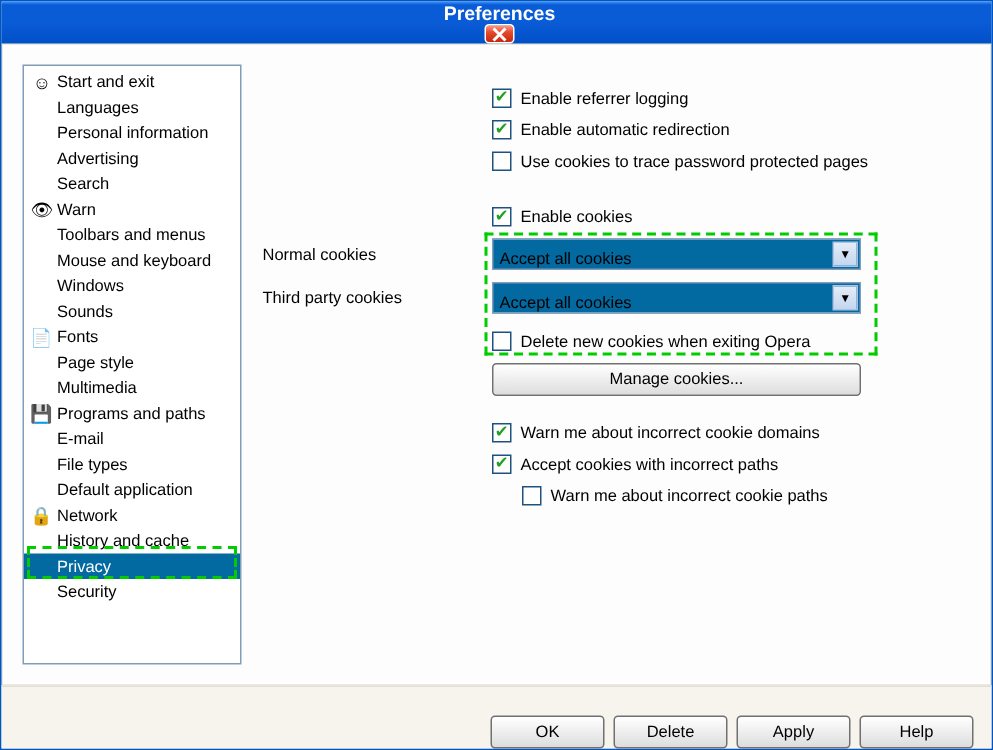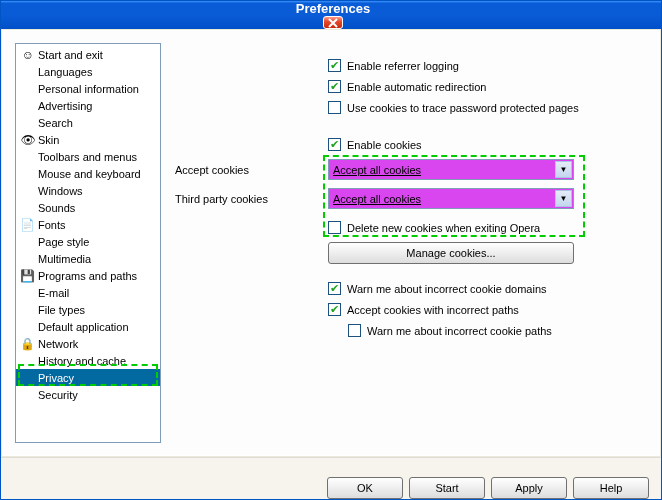--- a/index.html
+++ b/index.html
@@ -109,26 +109,25 @@
     justify-content: center;
     font-size: 11px;
     line-height: 1;
     color: #21a121;
     flex-shrink: 0;
   }
   .select {
     width: 246px;
     height: 21px;
     border: 1px solid #7f9db9;
-    background: #d946ef;
-    display: flex;
-    align-items: center;
+    background: #0369a1;
+    display: flex;
+    align-items: flex-end;
     padding-left: 4px;
     position: relative;
-    text-decoration: underline;
   }
   .select .arrow {
     position: absolute;
     right: 1px; top: 1px;
     width: 17px; height: 17px;
     background: linear-gradient(#e4ecf7, #c4d6ef);
     border: 1px solid #acc4e4;
     display: flex; align-items: center; justify-content: center;
     font-size: 8px;
   }
@@ -188,21 +187,21 @@
             <span>Personal information</span>
           </div>
         <div class="tree-item child">
             <span>Advertising</span>
           </div>
         <div class="tree-item child">
             <span>Search</span>
           </div>
         <div class="tree-item">
             <span class="icon">👁</span>
-            <span>Skin</span>
+            <span>Warn</span>
           </div>
         <div class="tree-item child">
             <span>Toolbars and menus</span>
           </div>
         <div class="tree-item child">
             <span>Mouse and keyboard</span>
           </div>
         <div class="tree-item child">
             <span>Windows</span>
           </div>
@@ -262,21 +261,21 @@
           <span class="check"></span>
           <span>Use cookies to trace password protected pages</span>
         </div>
 
         <div class="row" style="margin-left:155px;">
           <span class="check">✔</span>
           <span>Enable cookies</span>
         </div>
 
         <div class="row">
-          <span class="label-col">Accept cookies</span>
+          <span class="label-col">Normal cookies</span>
           <div class="select">
             <span>Accept all cookies</span>
             <span class="arrow">▼</span>
           </div>
         </div>
 
         <div class="row" style="margin-bottom:12px;">
           <span class="label-col">Third party cookies</span>
           <div class="select">
             <span>Accept all cookies</span>
@@ -311,21 +310,21 @@
 
       </div>
     </div>
   </div>
 
   <div class="footer">
     <div class="btn">
         <span>OK</span>
       </div>
     <div class="btn">
-        <span>Start</span>
+        <span>Delete</span>
       </div>
     <div class="btn">
         <span>Apply</span>
       </div>
     <div class="btn">
         <span>Help</span>
       </div>
   </div>
 </div>
 

